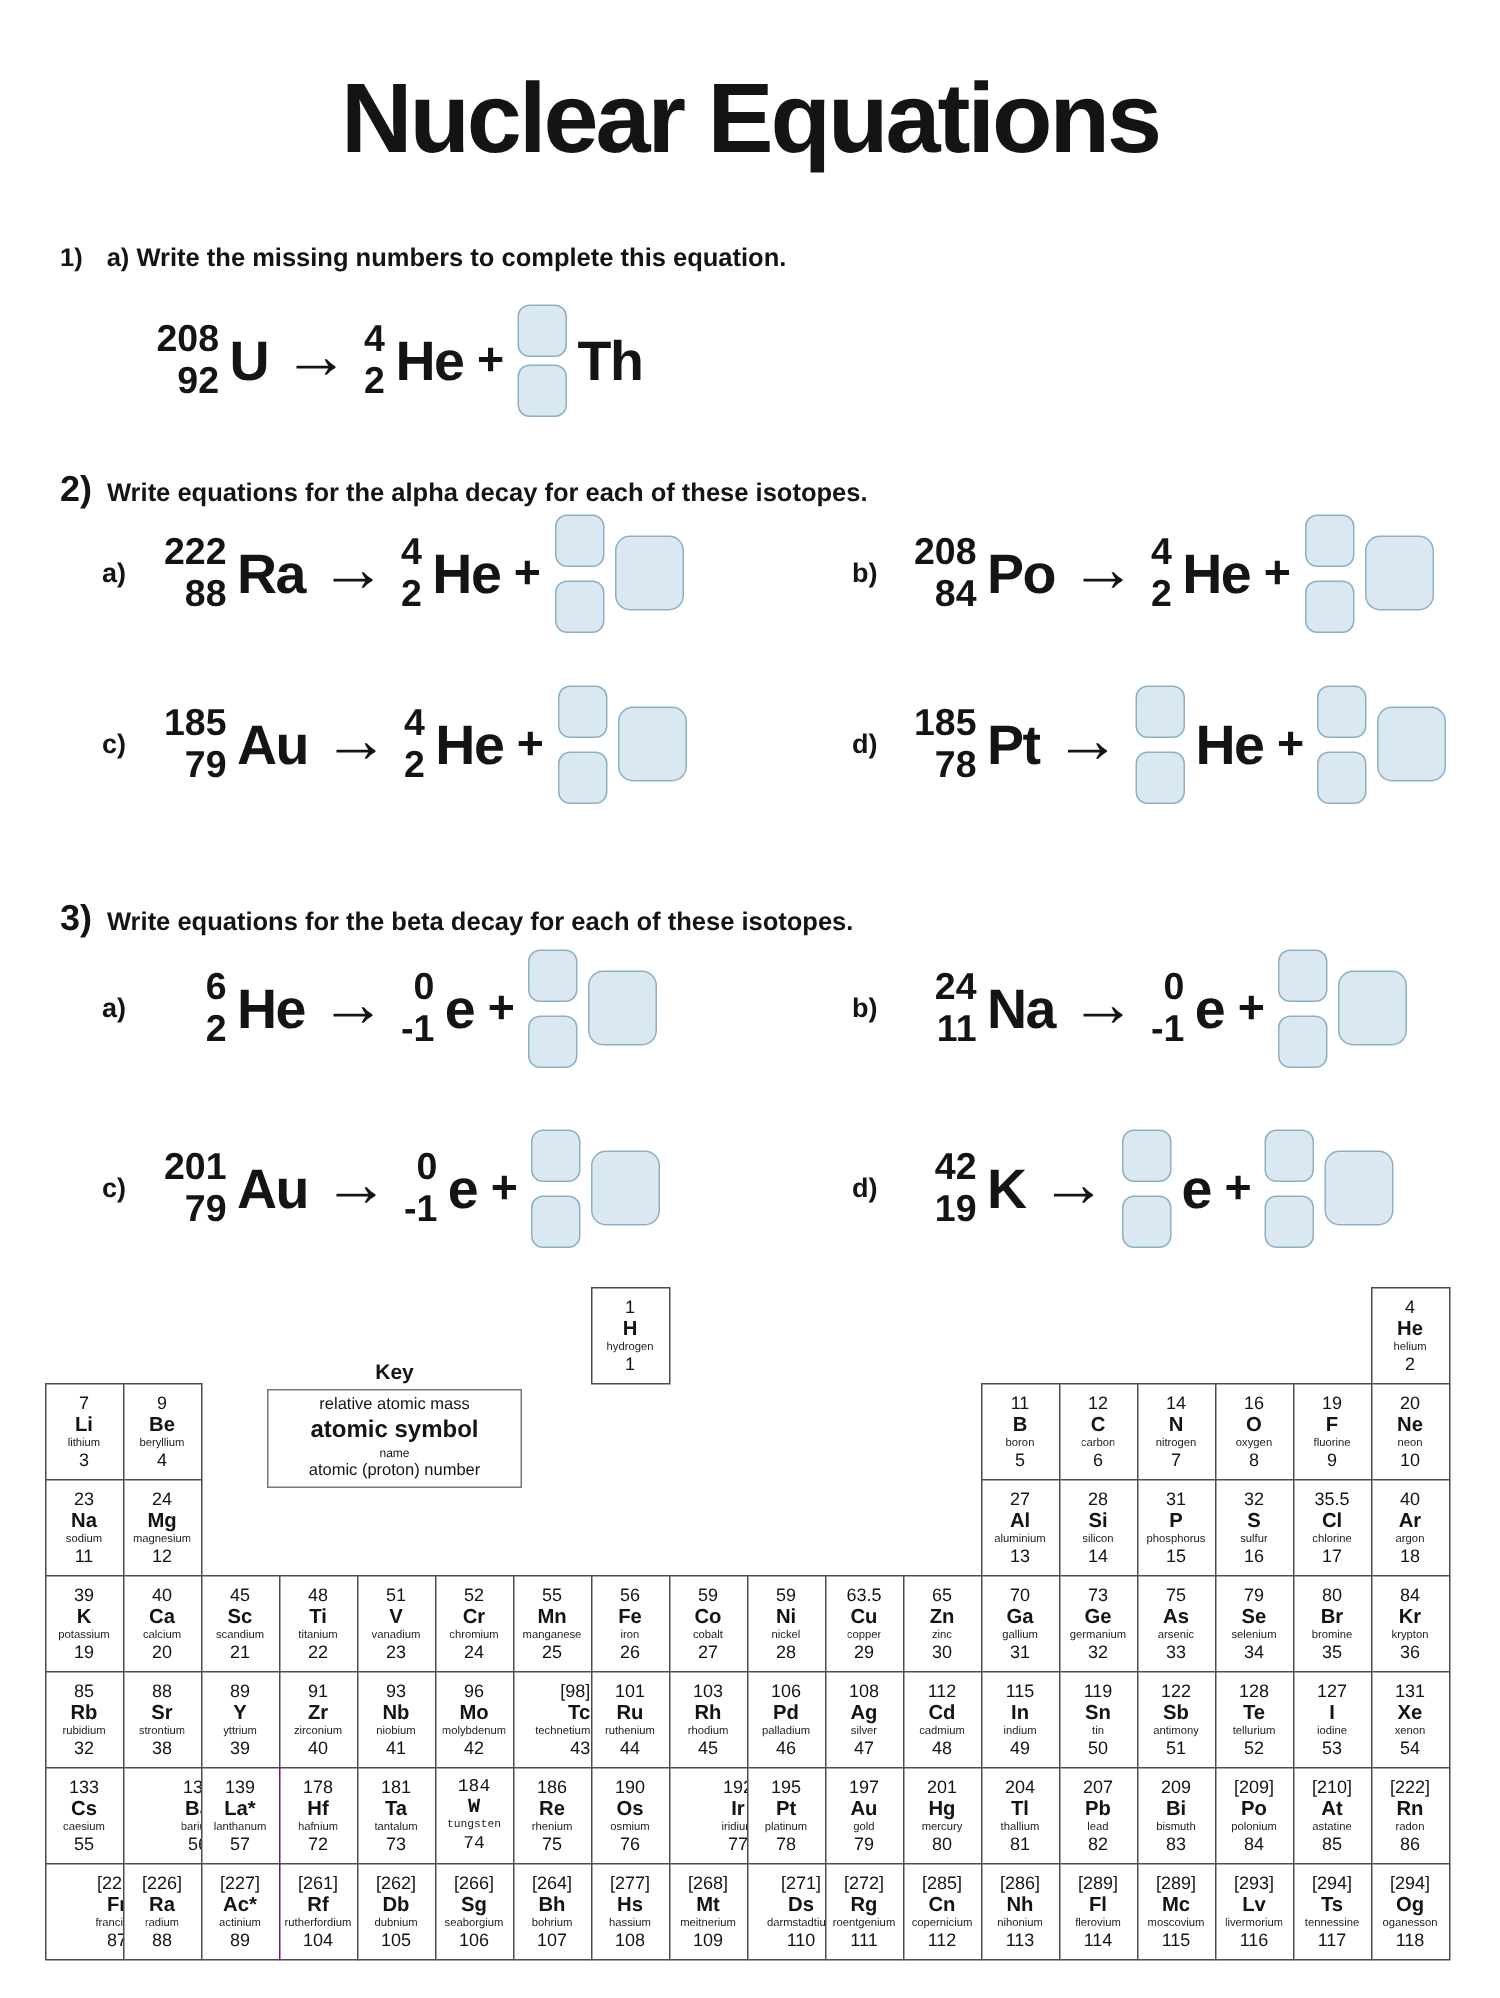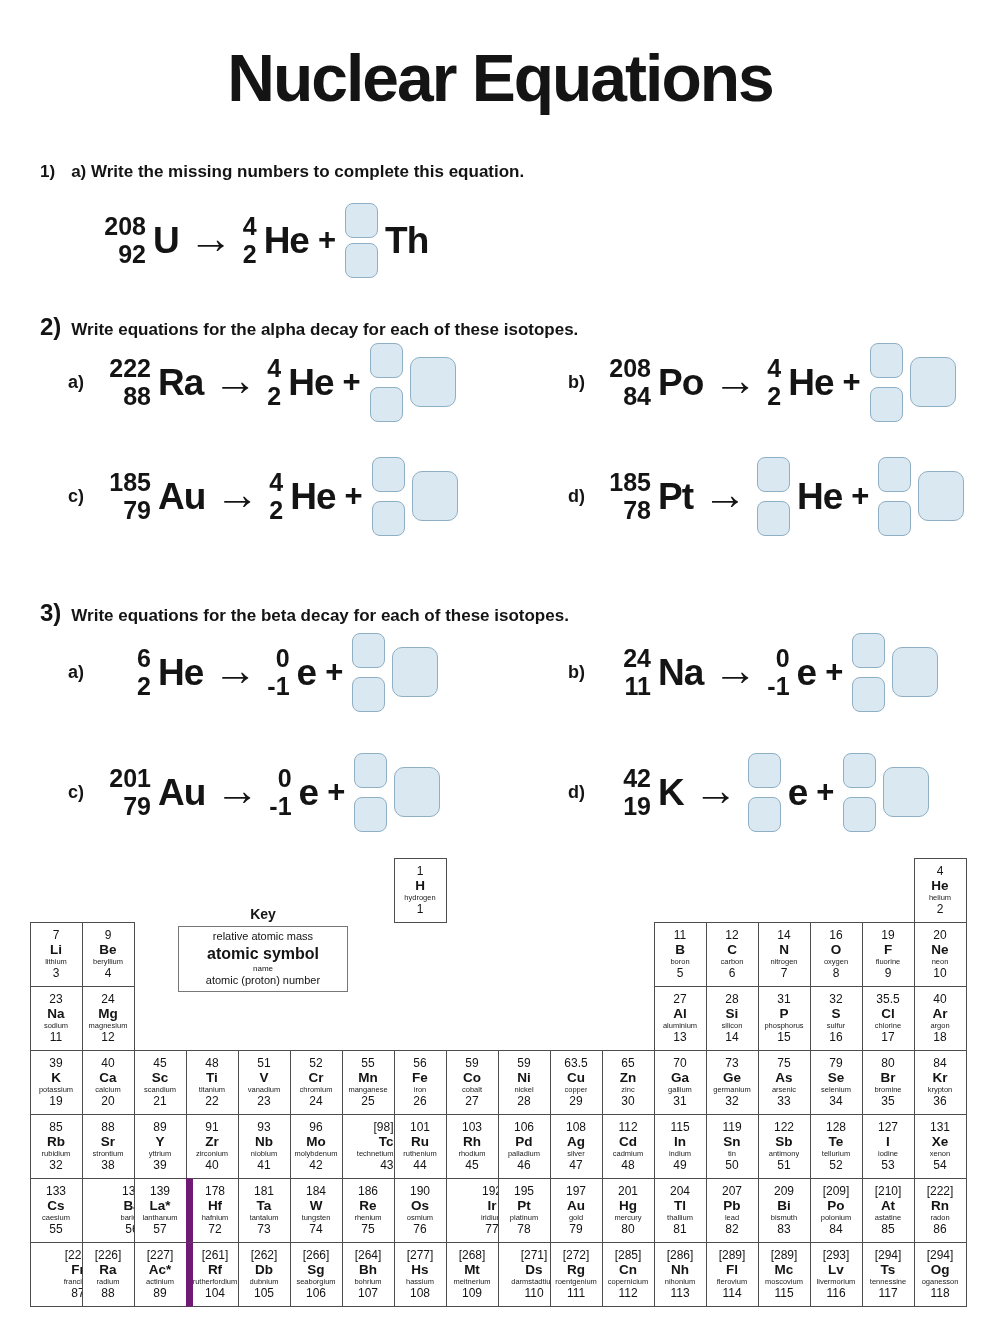--- a/index.html
+++ b/index.html
@@ -51,21 +51,21 @@
   .key-l1 { font-size:11px; }
   .key-l2 { font-size:16px; font-weight:bold; }
   .key-l3 { font-size:8px; }
   .key-l4 { font-size:11px; }
 
   .ptable { position:absolute; left:30px; top:858px;
             display:grid; grid-template-columns:repeat(18,52px); grid-auto-rows:64px; }
   .pt-cell { border:1px solid #4d4d4d; margin:-0.5px; background:#fff;
              display:flex; flex-direction:column; align-items:center; justify-content:center;
              text-align:center; overflow:hidden; }
-  .pt-cell.thickleft { border-left:7px solid #701a75; }
+  .pt-cell.thickleft { border-left:1px solid #701a75; }
   .pt-mass { font-size:12px; line-height:14px; }
   .pt-sym  { font-size:13.5px; font-weight:bold; line-height:15px; }
   .pt-name { font-size:7.5px; line-height:9px; white-space:nowrap; max-width:50px; overflow:hidden; color:#222; }
   .pt-num  { font-size:12px; line-height:14px; }
 </style>
 </head>
 <body>
 
 <div class="title">Nuclear Equations</div>
 
@@ -627,21 +627,21 @@
       <span class="pt-sym">Hf</span>
       <span class="pt-name">hafnium</span>
       <span class="pt-num">72</span>
     </div>
     <div class="pt-cell" style="grid-area: 6 / 5;">
       <span class="pt-mass">181</span>
       <span class="pt-sym">Ta</span>
       <span class="pt-name">tantalum</span>
       <span class="pt-num">73</span>
     </div>
-    <div class="pt-cell" style="grid-area: 6 / 6;">
+    <div class="pt-cell" style="grid-area: 6 / 6; font-family: Liberation Mono, monospace;">
       <span class="pt-mass">184</span>
       <span class="pt-sym">W</span>
       <span class="pt-name">tungsten</span>
       <span class="pt-num">74</span>
     </div>
     <div class="pt-cell" style="grid-area: 6 / 7;">
       <span class="pt-mass">186</span>
       <span class="pt-sym">Re</span>
       <span class="pt-name">rhenium</span>
       <span class="pt-num">75</span>

